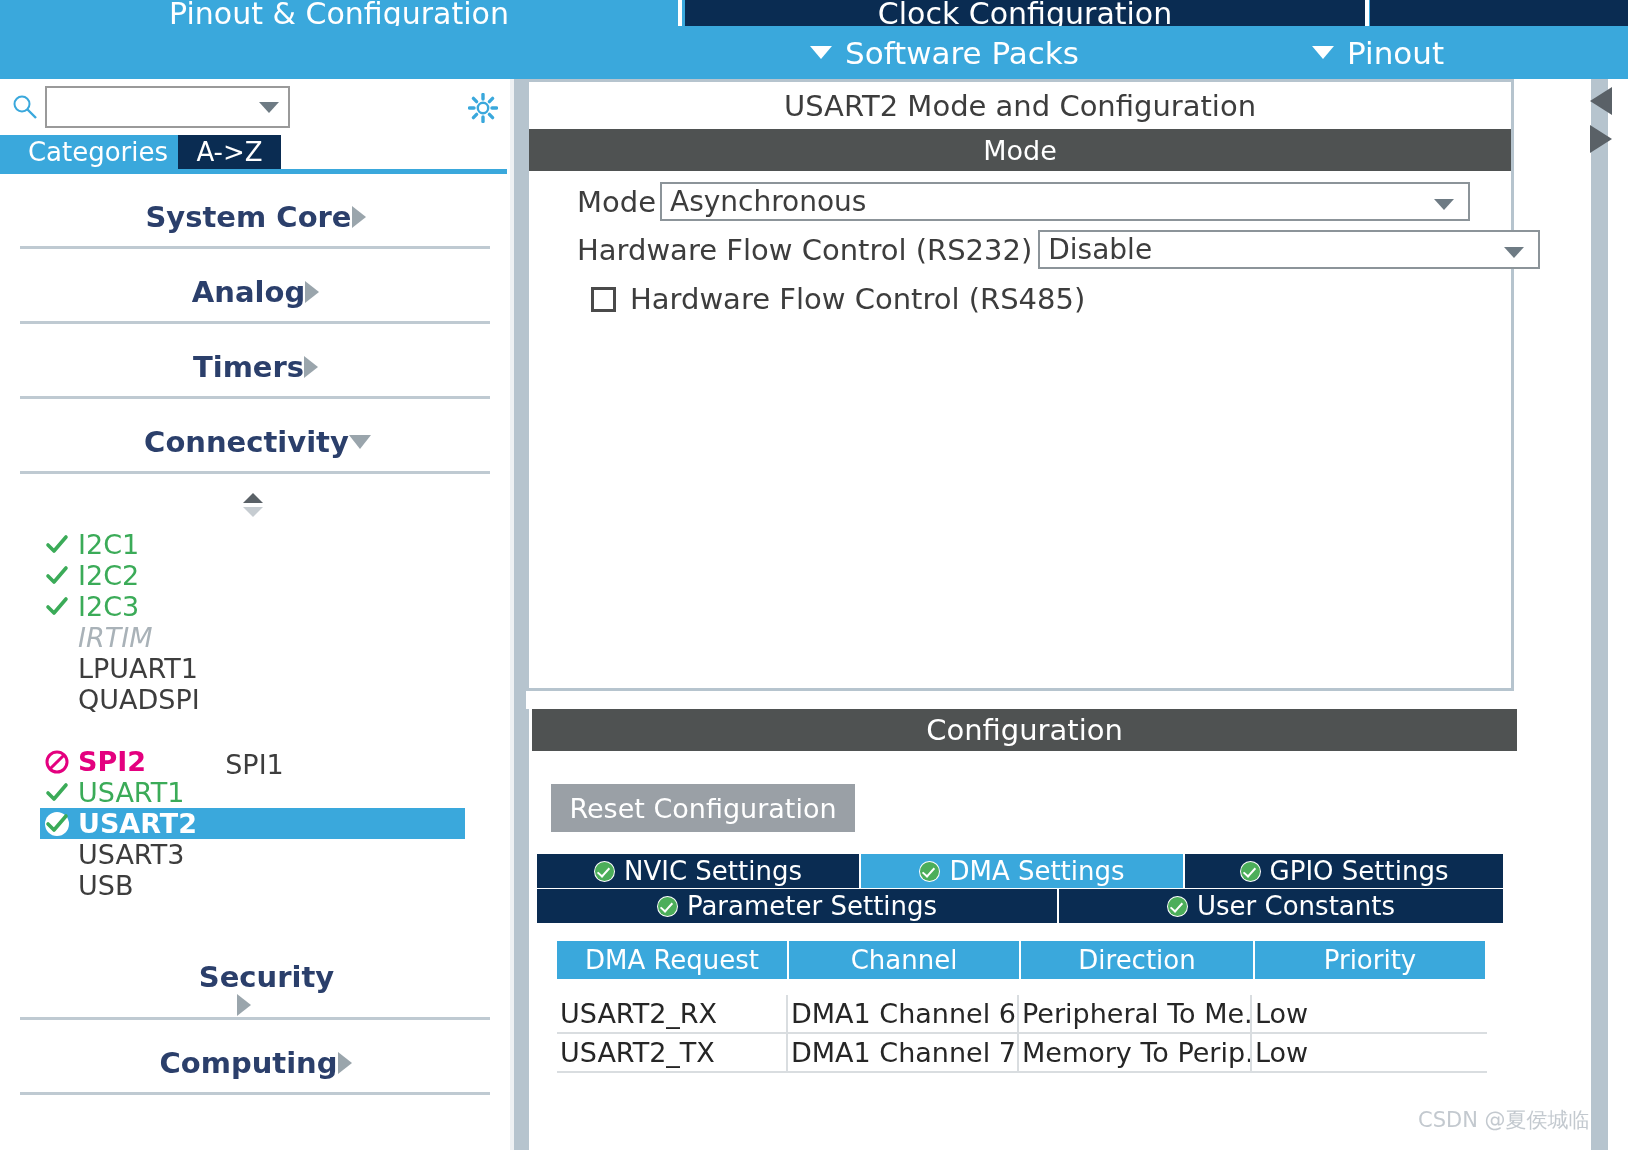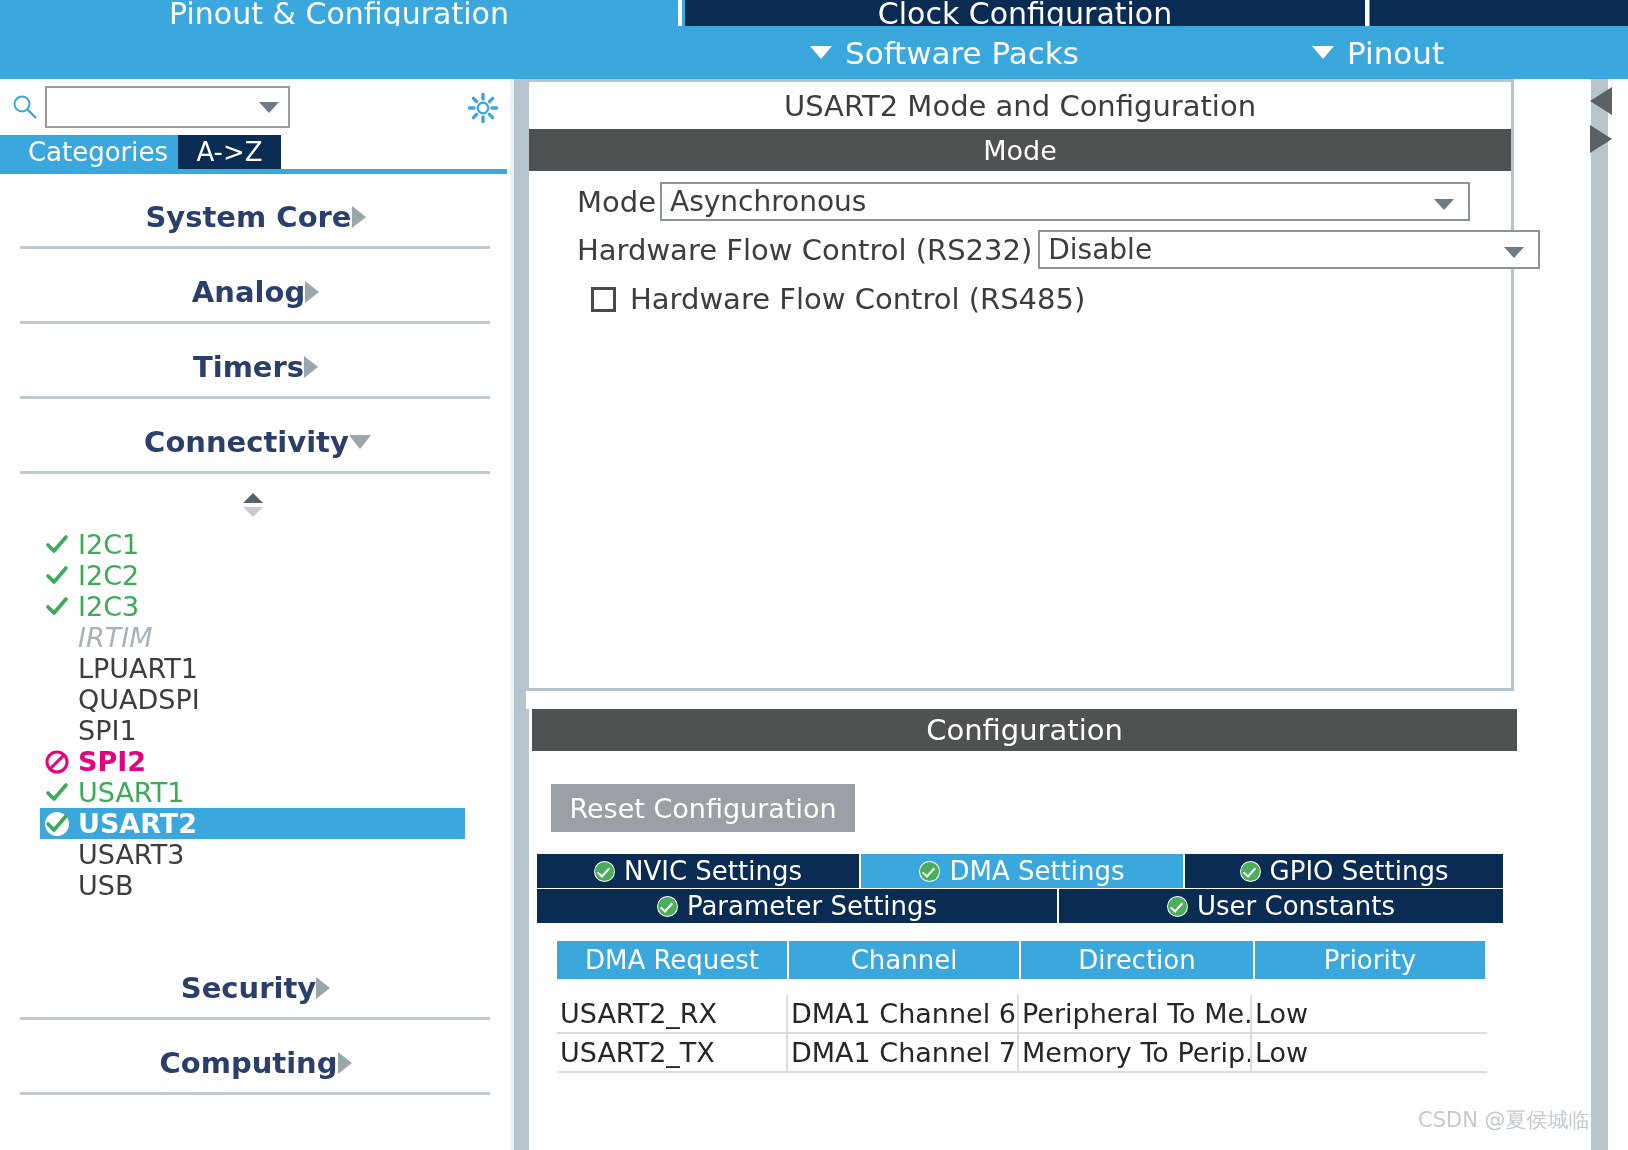--- a/index.html
+++ b/index.html
@@ -387,21 +387,21 @@
       <div class="per-item per-plain" style="top:164px;">
         <span class="ico-slot"></span>
         <span class="lbl">LPUART1</span>
       </div>
 
       <div class="per-item per-plain" style="top:195px;">
         <span class="ico-slot"></span>
         <span class="lbl">QUADSPI</span>
       </div>
 
-      <div class="per-item per-plain" style="top:226px;">
+      <div class="per-item per-plain" style="top:226px;flex-direction:column;">
         <span class="ico-slot"></span>
         <span class="lbl">SPI1</span>
       </div>
 
       <div class="per-item per-err" style="top:257px;">
         <span class="ico-slot">
           <svg viewBox="0 0 26 26" width="26" height="26">
             <circle cx="13" cy="13" r="10" fill="none" stroke="#e4007f" stroke-width="3"></circle>
             <line x1="6.2" y1="19.8" x2="19.8" y2="6.2" stroke="#e4007f" stroke-width="3"></line>
           </svg>
@@ -432,21 +432,21 @@
         <span class="ico-slot"></span>
         <span class="lbl">USART3</span>
       </div>
 
       <div class="per-item per-plain" style="top:381px;">
         <span class="ico-slot"></span>
         <span class="lbl">USB</span>
       </div>
     </div>
 
-    <div class="cat-row" style="top:879px;">
+    <div class="cat-row" style="top:879px;flex-direction:column;">
       <span class="cat-label">Security</span>
       <span class="chev-r"></span>
     </div>
     <div class="cat-row" style="top:954px;">
       <span class="cat-label">Computing</span>
       <span class="chev-r"></span>
     </div>
   </div>
 
   <div id="v-splitter">

